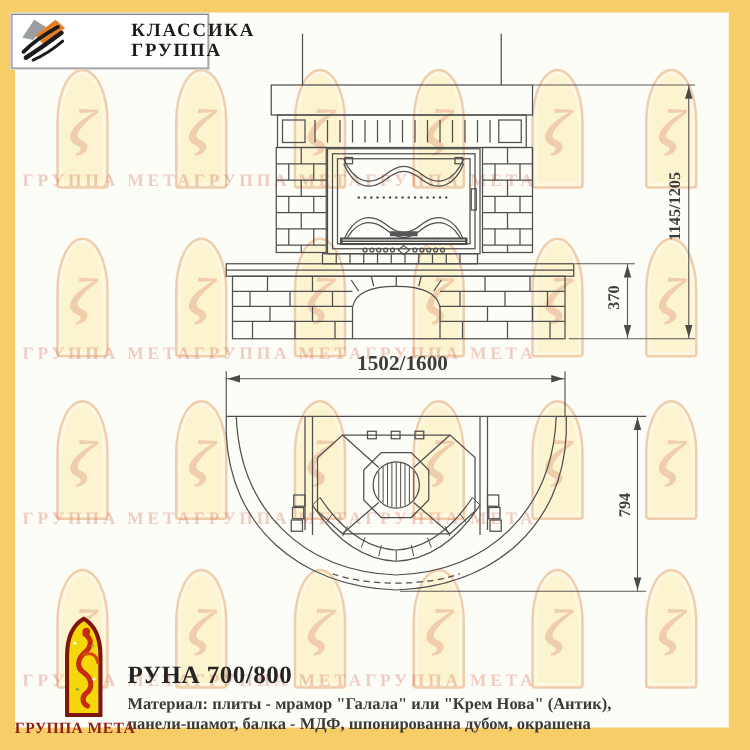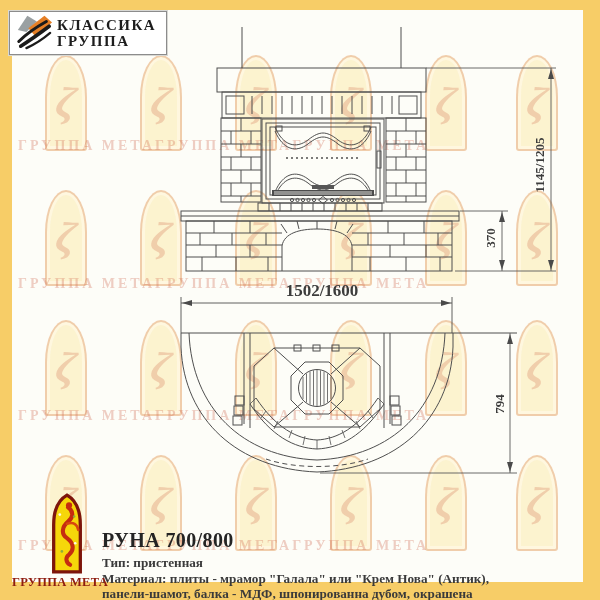--- a/index.html
+++ b/index.html
@@ -28,21 +28,21 @@
   .wm-text-row{
     position:absolute;left:6px;width:563px;white-space:nowrap;overflow:hidden;
     font-weight:bold;font-size:14px;letter-spacing:3px;
     color:rgba(208,105,82,.32);
   }
   
   .logo-box{
     position:absolute;left:9px;top:11px;width:156px;height:42px;
     background:#ffffff;border:1px solid #8c8c8c;
     box-shadow:0 0 0 1px #d8d8d4;
-    display:flex;align-items:center;z-index:6;
+    display:flex;align-items:center;z-index:6;gap:48px;
   }
   .logo-icon{margin:2px 4px 2px 5px;flex:0 0 auto;}
   .logo-text{
     font-weight:bold;letter-spacing:1.5px;font-size:15px;line-height:16px;
     color:#1d1d1d;white-space:nowrap;
   }
   
   .drawing-svg{position:absolute;left:0;top:0;z-index:3;pointer-events:none;}
   .dim{
     position:absolute;font-weight:bold;font-size:13px;color:#3c3c3c;
@@ -316,16 +316,15 @@
     <circle cx="9" cy="22" r="1.3" fill="#fffbe6"></circle>
     <circle cx="24" cy="50" r="1.3" fill="#fffbe6"></circle>
     <circle cx="11" cy="58" r="1.3" fill="#8fae3c"></circle>
     <circle cx="23" cy="24" r="1.2" fill="#8fae3c"></circle>
   </svg>
   <div class="meta-caption">ГРУППА МЕТА</div>
 </div>
 
 <div class="product-block">
   <div class="p-title">РУНА 700/800</div>
-  <div class="p-line">Тип: пристенная</div>
   <div class="p-line">Материал: плиты - мрамор "Галала" или "Крем Нова" (Антик),</div>
   <div class="p-line">панели-шамот, балка - МДФ, шпонированна дубом, окрашена</div>
 </div>
 
 </body></html>

